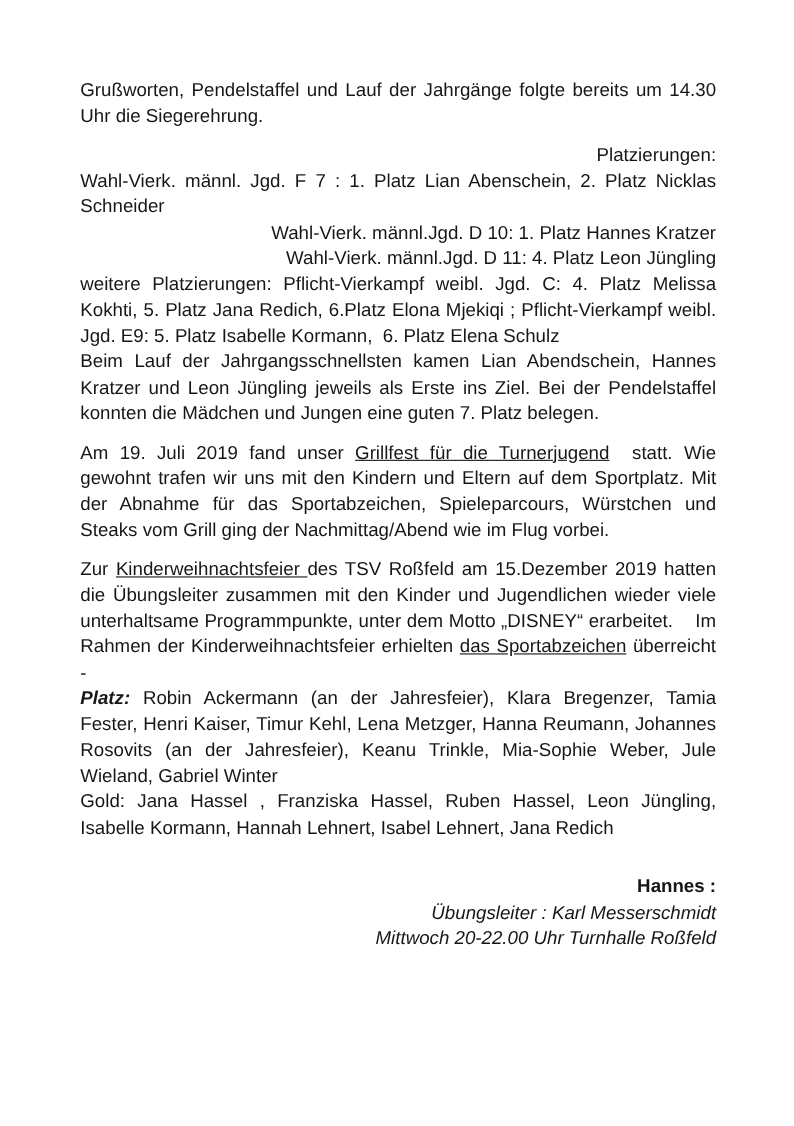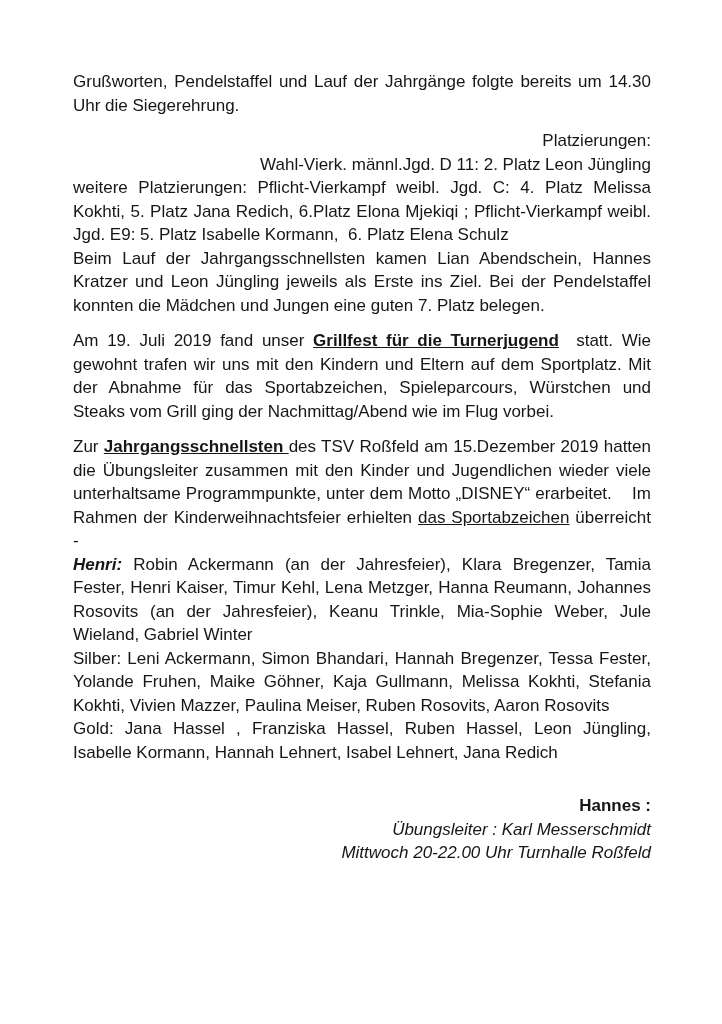--- a/index.html
+++ b/index.html
@@ -12,53 +12,54 @@
     color:#161616;
   }
   .content{
     position:absolute;
     left:73px;top:70px;width:578px;
     font-size:17px;line-height:23.5px;
     -webkit-font-smoothing:antialiased;
   }
   .content p{margin:0;text-align:justify;}
   .content p.nj{text-align:right;}
-  .hl{font-weight:bold;text-decoration:underline;}
+  .hl{font-weight:normal;text-decoration:underline;}
   .u{text-decoration:underline;}
   .bi{font-weight:bold;font-style:italic;}
   .b{font-weight:bold;}
   .it{font-style:italic;}
   .sp-s{height:12px;}
   .sp-l{height:30px;}
 </style>
 </head>
 <body>
 
 <div class="page">
   <div class="content">
 
     <p><span>Grußworten, Pendelstaffel und Lauf der Jahrgänge folgte bereits um 14.30 Uhr die Siegerehrung.</span></p>
 
     <div class="sp-s"></div>
 
     <p class="nj"><span>Platzierungen:</span></p>
-    <p class="nj"><span>Wahl-Vierk. männl.Jgd. D 11: 2. Platz Leon Jüngling</span></p>
+    <p><span>Wahl-Vierk. männl. Jgd. F 7 : 1. Platz Lian Abenschein, 2. Platz Nicklas Schneider</span></p>
+    <p class="nj"><span>Wahl-Vierk. männl.Jgd. D 10: 1. Platz Hannes Kratzer</span></p>
+    <p class="nj"><span>Wahl-Vierk. männl.Jgd. D 11: 4. Platz Leon Jüngling</span></p>
     <p><span>weitere Platzierungen: Pflicht-Vierkampf weibl. Jgd. C: 4. Platz Melissa Kokhti, 5. Platz Jana Redich, 6.Platz Elona Mjekiqi ; Pflicht-Vierkampf weibl. Jgd. E9: 5. Platz Isabelle Kormann,&nbsp; 6. Platz Elena Schulz</span></p>
     <p><span>Beim Lauf der Jahrgangsschnellsten kamen Lian Abendschein, Hannes Kratzer und Leon Jüngling jeweils als Erste ins Ziel. Bei der Pendelstaffel konnten die Mädchen und Jungen eine guten 7. Platz belegen.</span></p>
 
     <div class="sp-s"></div>
 
     <p><span>Am 19. Juli 2019 fand unser </span><span class="hl">Grillfest für die Turnerjugend</span><span>&nbsp; statt. Wie gewohnt trafen wir uns mit den Kindern und Eltern auf dem Sportplatz. Mit der Abnahme für das Sportabzeichen, Spieleparcours, Würstchen und Steaks vom Grill ging der Nachmittag/Abend wie im Flug vorbei.</span></p>
 
     <div class="sp-s"></div>
 
-    <p><span>Zur </span><span class="hl">Jahrgangsschnellsten </span><span>des TSV Roßfeld am 15.Dezember 2019 hatten die Übungsleiter zusammen mit den Kinder und Jugendlichen wieder viele unterhaltsame Programmpunkte, unter dem Motto „DISNEY“ erarbeitet.&nbsp;&nbsp;&nbsp; Im Rahmen der Kinderweihnachtsfeier erhielten </span><span class="u">das Sportabzeichen</span><span> überreicht -</span></p>
+    <p><span>Zur </span><span class="hl">Kinderweihnachtsfeier </span><span>des TSV Roßfeld am 15.Dezember 2019 hatten die Übungsleiter zusammen mit den Kinder und Jugendlichen wieder viele unterhaltsame Programmpunkte, unter dem Motto „DISNEY“ erarbeitet.&nbsp;&nbsp;&nbsp; Im Rahmen der Kinderweihnachtsfeier erhielten </span><span class="u">das Sportabzeichen</span><span> überreicht -</span></p>
 
-    <p><span class="bi">Henri:</span><span> Robin Ackermann (an der Jahresfeier), Klara Bregenzer, Tamia Fester, Henri Kaiser, Timur Kehl, Lena Metzger, Hanna Reumann, Johannes Rosovits (an der Jahresfeier), Keanu Trinkle, Mia-Sophie Weber, Jule Wieland, Gabriel Winter</span></p>
-    <p><span>Silber: Leni Ackermann, Simon Bhandari, Hannah Bregenzer, Tessa Fester, Yolande Fruhen, Maike Göhner, Kaja Gullmann, Melissa Kokhti, Stefania Kokhti, Vivien Mazzer, Paulina Meiser, Ruben Rosovits, Aaron Rosovits</span></p>
+    <p><span class="bi">Platz:</span><span> Robin Ackermann (an der Jahresfeier), Klara Bregenzer, Tamia Fester, Henri Kaiser, Timur Kehl, Lena Metzger, Hanna Reumann, Johannes Rosovits (an der Jahresfeier), Keanu Trinkle, Mia-Sophie Weber, Jule Wieland, Gabriel Winter</span></p>
     <p><span>Gold: Jana Hassel , Franziska Hassel, Ruben Hassel, Leon Jüngling, Isabelle Kormann, Hannah Lehnert, Isabel Lehnert, Jana Redich</span></p>
 
     <div class="sp-l"></div>
 
     <p class="nj"><span class="b">Hannes :</span></p>
     <p class="nj it"><span>Übungsleiter : Karl Messerschmidt</span></p>
     <p class="nj it"><span>Mittwoch 20-22.00 Uhr Turnhalle Roßfeld</span></p>
 
   </div>
 </div>

